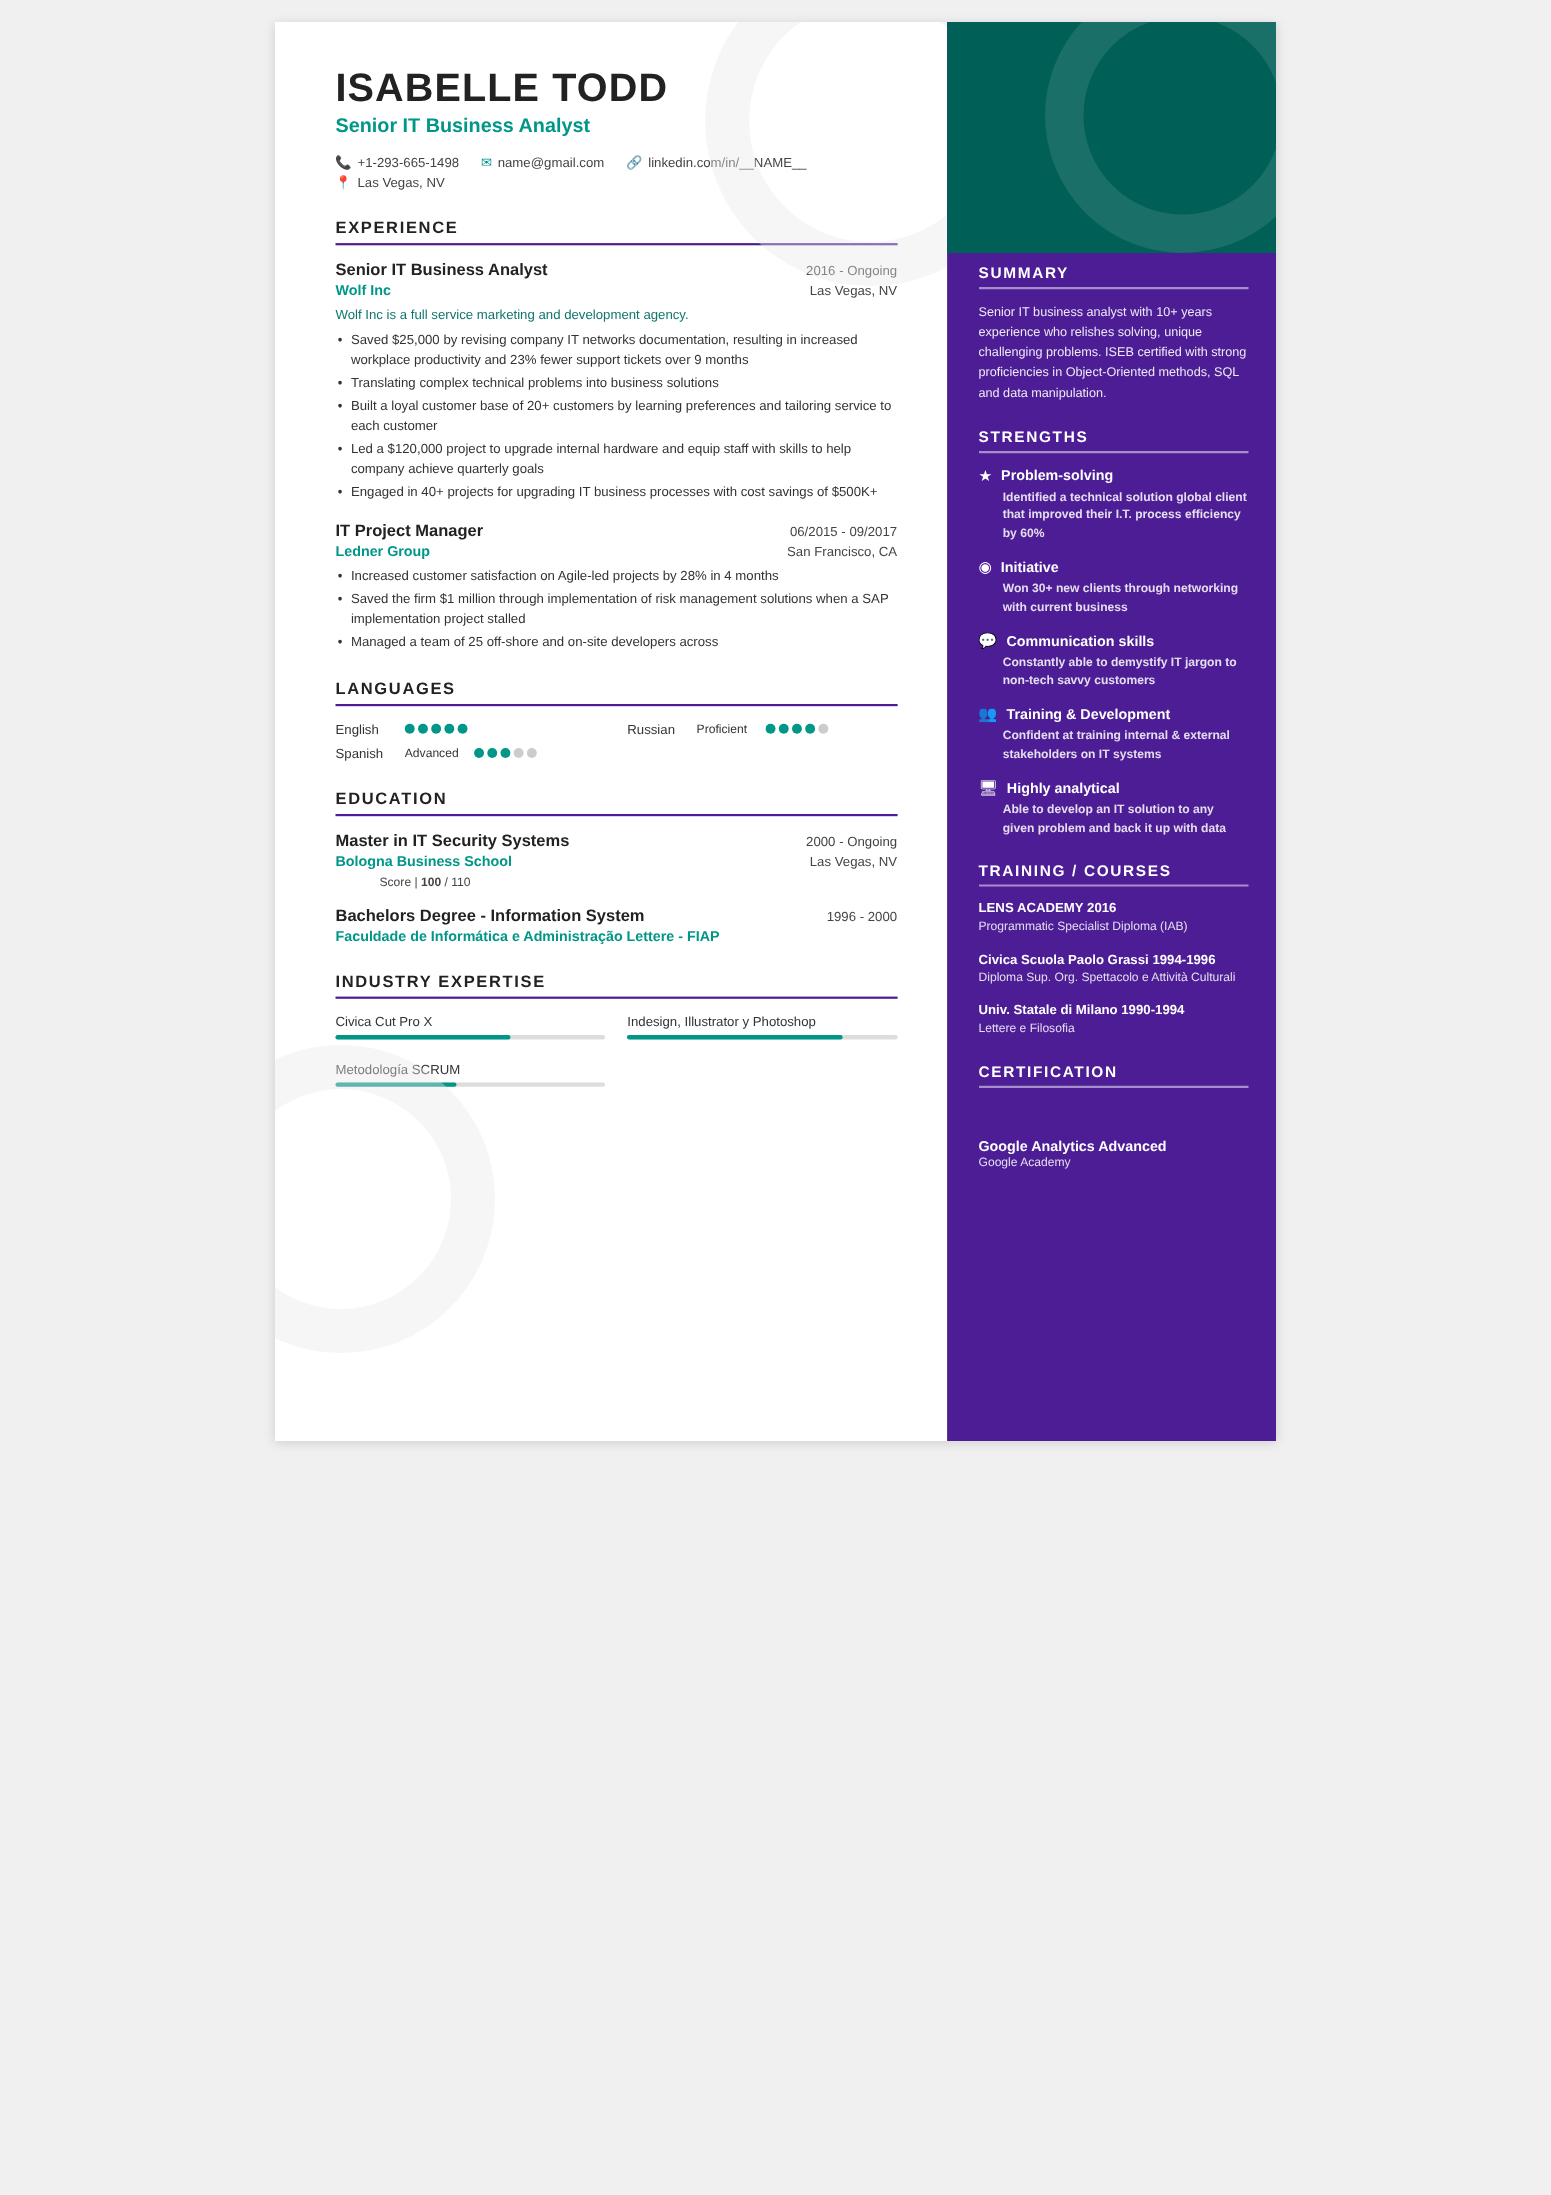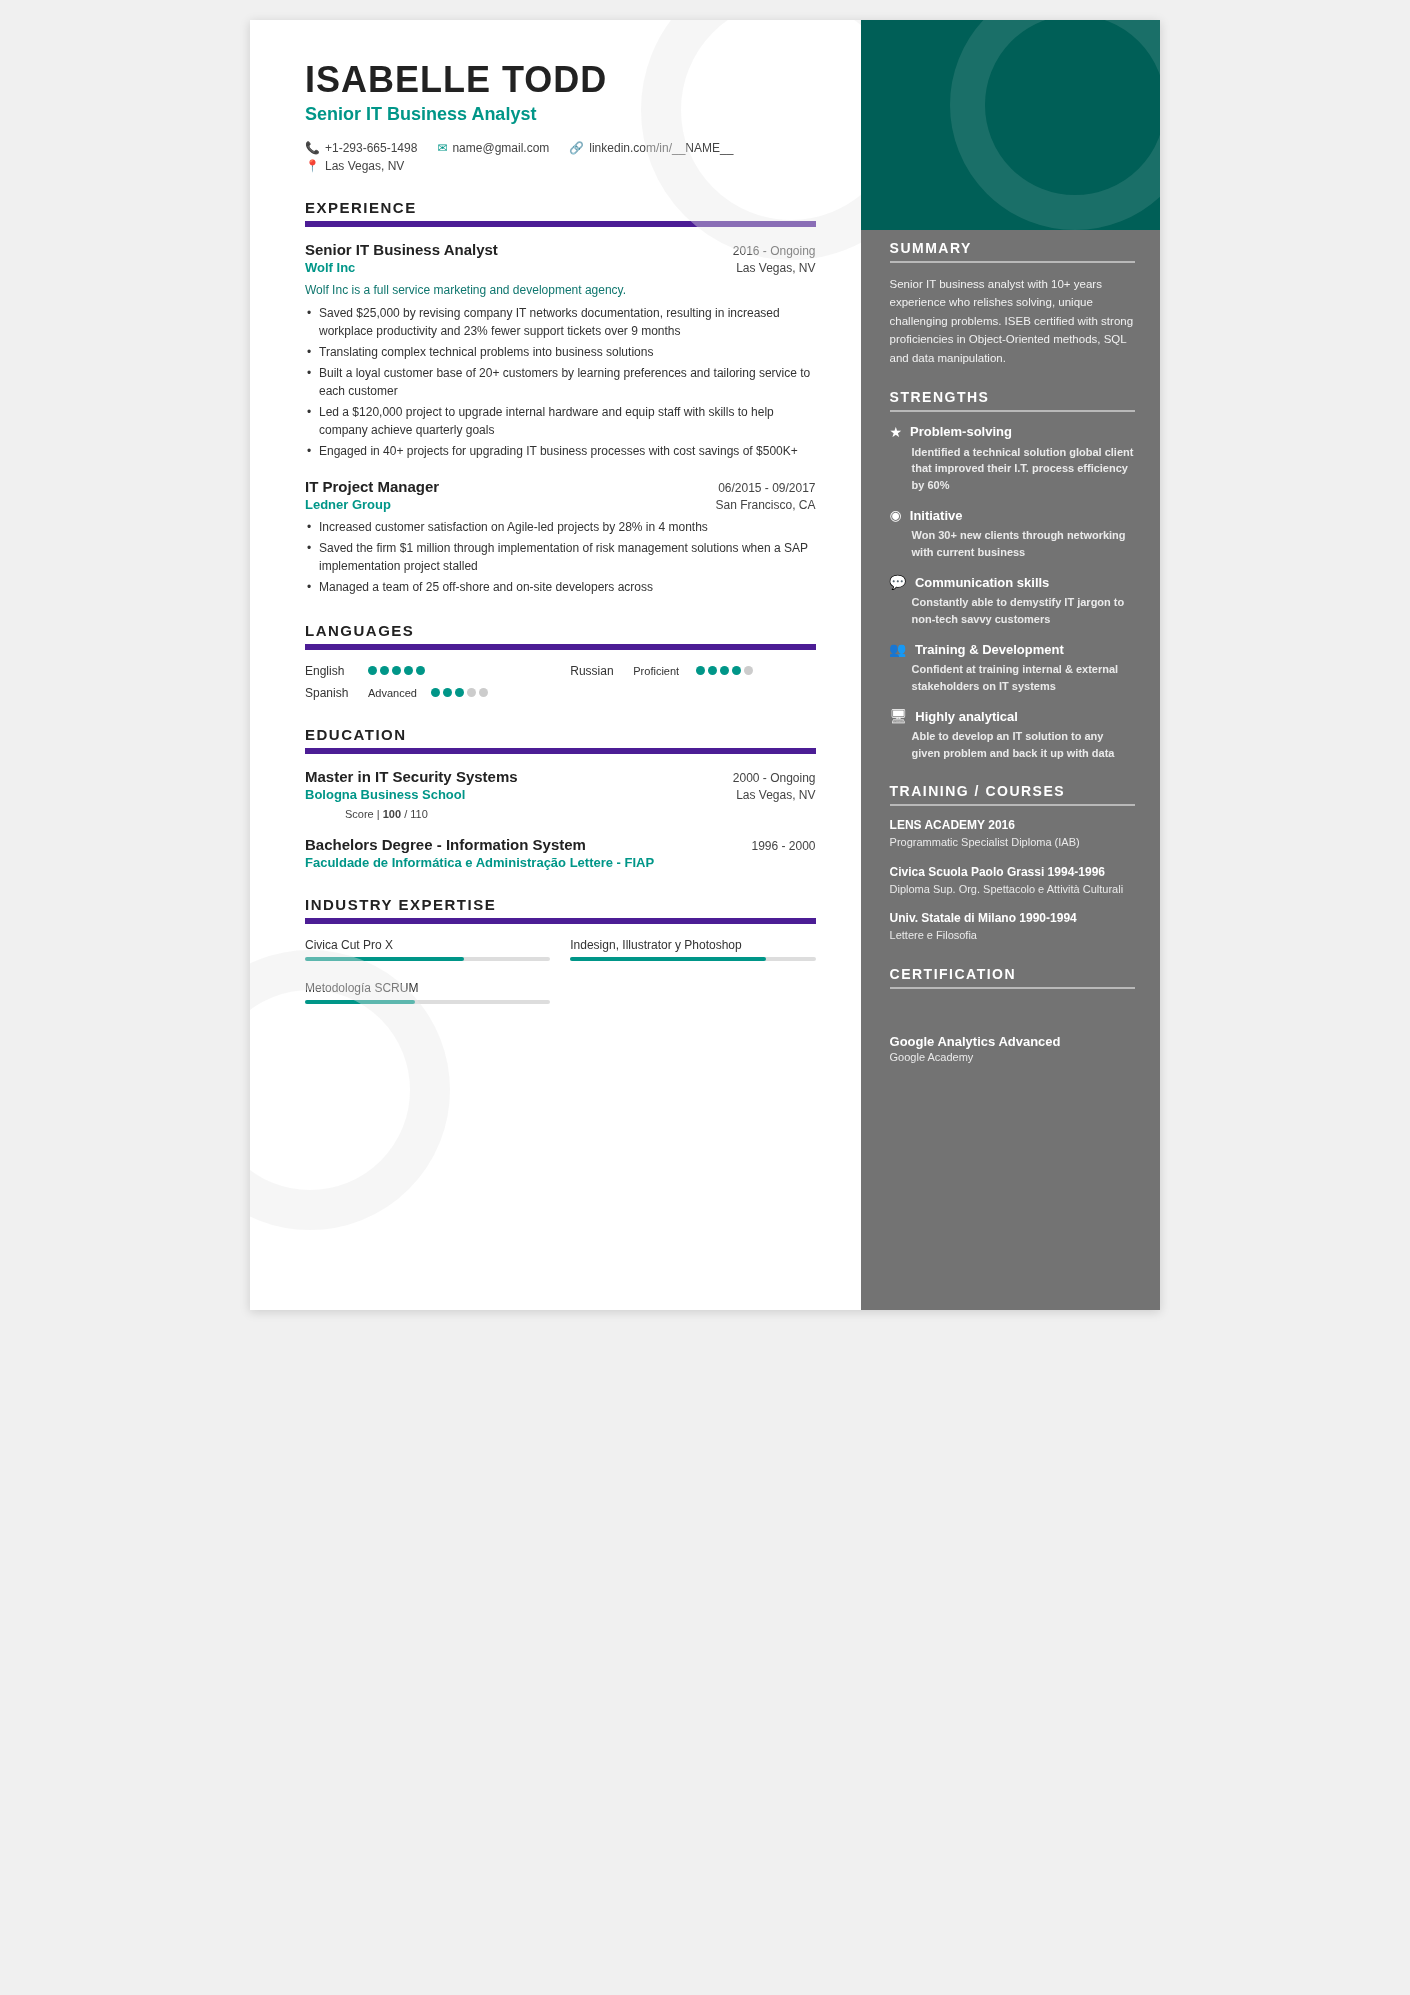--- a/index.html
+++ b/index.html
@@ -79,21 +79,21 @@
     }
     .section {
       margin-top: 26px;
     }
     .section-title {
       font-size: 15px;
       font-weight: 800;
       color: #222;
       letter-spacing: 1.5px;
       text-transform: uppercase;
-      border-bottom: 6px solid #4c1d95;
+      border-bottom: 2px solid #4c1d95;
       padding-bottom: 5px;
       margin-bottom: 14px;
     }
     .exp-header {
       display: flex;
       justify-content: space-between;
       align-items: baseline;
       margin-bottom: 2px;
     }
     .exp-title {
@@ -217,21 +217,21 @@
       height: 4px;
       background: #009688;
       border-radius: 2px;
     }
     .expertise-single {
       grid-column: 1;
     }
     
     .right-col {
       width: 304px;
-      background: #737373;
+      background: #4c1d95;
       padding: 220px 25px 30px 29px;
       color: white;
       position: relative;
     }
     .right-col-top-decor {
       position: absolute;
       top: 0;
       left: 0;
       right: 0;
       height: 210px;

